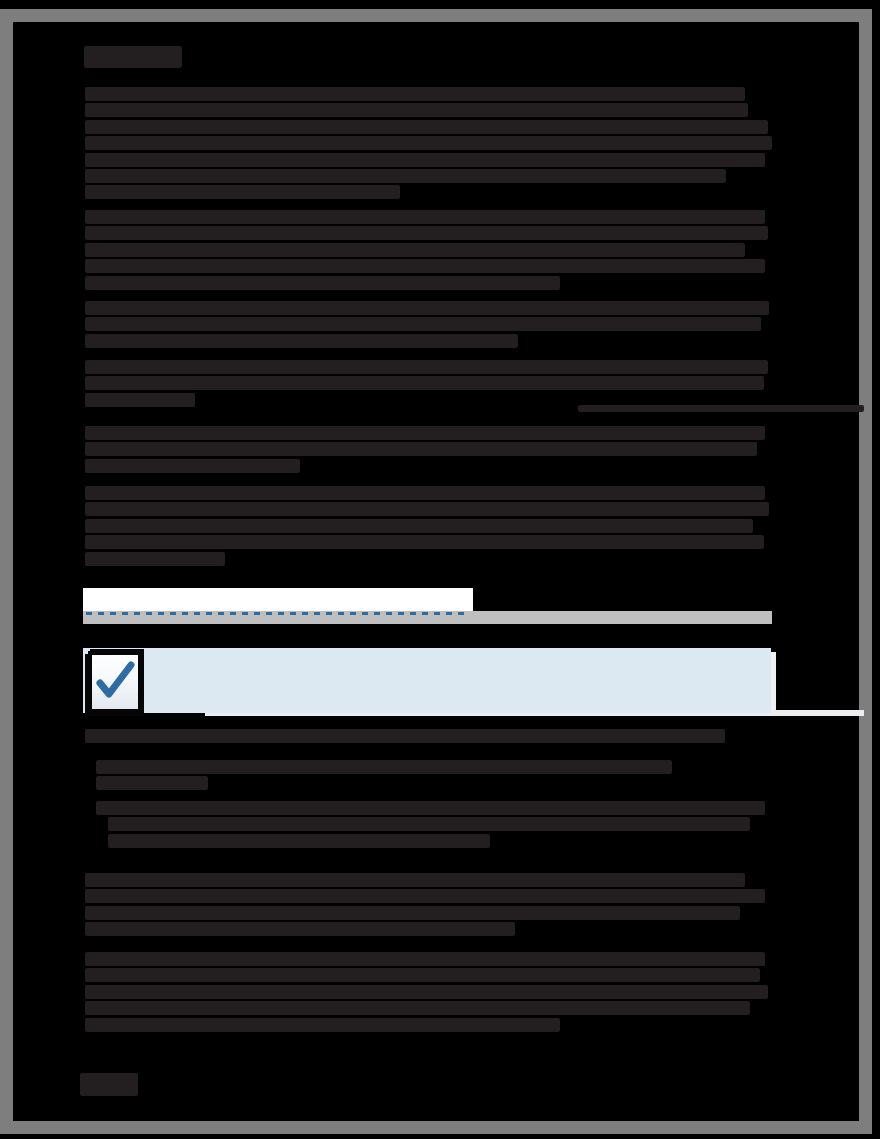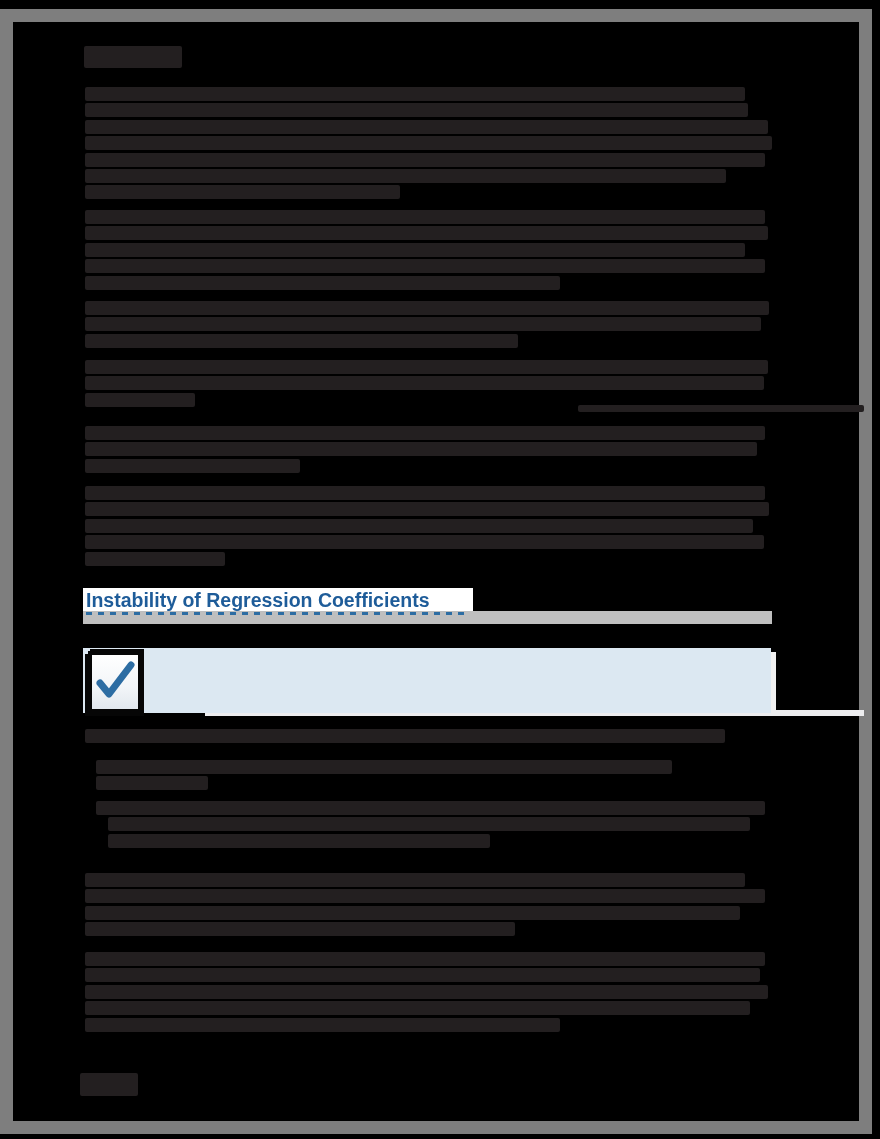--- a/index.html
+++ b/index.html
@@ -86,21 +86,20 @@
       <div class="bar" style="left: 85px; top: 952px; width: 680px; height: 14px; background: rgb(35, 31, 32);"></div>
       <div class="bar" style="left: 85px; top: 968.4px; width: 675px; height: 14px; background: rgb(35, 31, 32);"></div>
       <div class="bar" style="left: 85px; top: 984.8px; width: 683px; height: 14px; background: rgb(35, 31, 32);"></div>
       <div class="bar" style="left: 85px; top: 1001.2px; width: 665px; height: 14px; background: rgb(35, 31, 32);"></div>
       <div class="bar" style="left: 85px; top: 1017.6px; width: 475px; height: 14px; background: rgb(35, 31, 32);"></div>
       <div class="bar" style="left: 80px; top: 1073px; width: 58px; height: 23px; background: rgb(35, 31, 32);"></div>
     </div>
 
   <div class="heading-highlight"></div>
   <div class="heading-rule"></div>
-  <div class="heading-title">Instability of Regression Coefficients</div>
   <div class="heading-dashes"></div>
 
   <div class="los-shadow-right"></div>
   <div class="los-shadow-bottom"></div>
   <div class="los-box">
     
   </div>
   <div class="los-check">
     <svg width="40" height="40" viewBox="0 0 40 40">
       <path d="M5 22 L14 33 L36 4" fill="none" stroke="#2d6da3" stroke-width="7" stroke-linecap="round" stroke-linejoin="round"></path>

